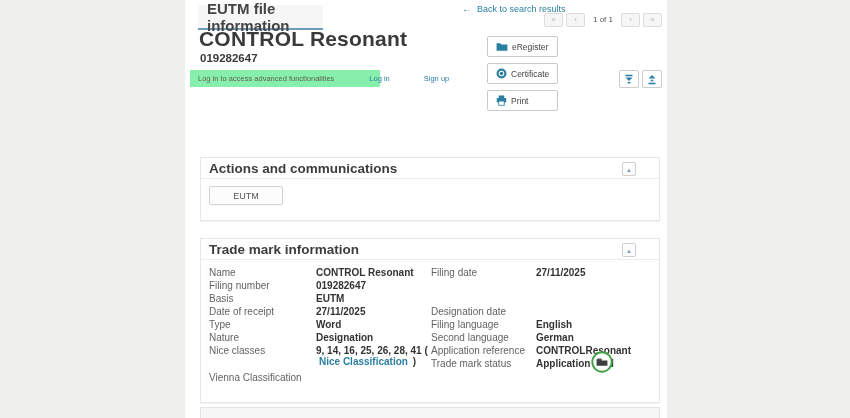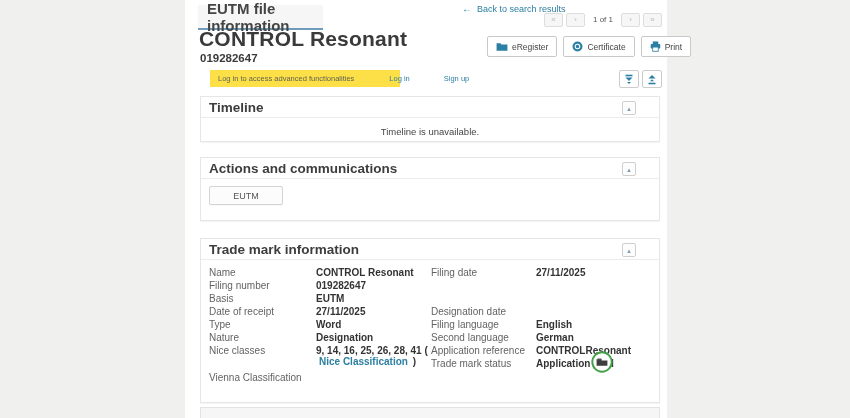--- a/index.html
+++ b/index.html
@@ -20,26 +20,26 @@
   .pager{left:544px;top:1px;display:flex;align-items:center;gap:3px;}
   .pg-btn{min-width:13px;height:12px;border:1px solid #dddddd;background:#f6f6f6;border-radius:2px;
           color:#b9b9b9;font-size:8px;line-height:11px;text-align:center;padding:0 2px;cursor:default;}
   .pg-label{font-size:8px;color:#555;margin:14px 5px;}
 
   
   .tm-title{left:199px;top:27px;font-size:21px;font-weight:bold;color:#3a3a3a;letter-spacing:.2px;}
   .tm-number{left:200px;top:52px;font-size:11.5px;font-weight:bold;color:#3a3a3a;}
 
   
-  .doc-actions{left:487px;top:36px;display:flex;gap:6px;}
+  .doc-actions{left:487px;top:36px;display:flex;gap:6px;flex-direction:column;}
   .doc-btn{height:19px;border:1px solid #c9c9c9;border-radius:2px;background:#ffffff;
            display:flex;align-items:center;gap:4px;padding:0 8px;font-size:8.5px;color:#444;cursor:pointer;}
 
   
-  .login-bar{left:210px;top:70px;width:190px;height:17px;background:#fde047;display:flex;
+  .login-bar{left:190px;top:70px;width:190px;height:17px;background:#86efac;display:flex;
              align-items:center;padding:0 8px;box-sizing:border-box;font-size:7.5px;color:#62624f;}
   .login-bar a{color:#2b7fa3;text-decoration:none;cursor:pointer;}
   .lb-msg{margin-right:11px;white-space:nowrap;}
   .lb-link{margin-right:10px;white-space:nowrap;margin-left:24px;}
 
   
   .fold-btns{left:619px;top:70px;display:flex;gap:3px;}
   .fold-btn{width:18px;height:16px;border:1px solid #cccccc;border-radius:2px;background:#ffffff;
             display:flex;align-items:center;justify-content:center;cursor:pointer;}
 
@@ -140,27 +140,20 @@
     </div>
     <div class="fold-btn">
       <svg viewBox="0 0 10 11" width="10" height="11" aria-hidden="true">
         <path d="M5 1 l3.5 3.4 h-7 z" fill="#2b7fa3"></path>
         <path d="M5 5.2 l2 2 h-4 z" fill="#2b7fa3"></path>
         <rect x="1.5" y="8.7" width="7" height="1.6" fill="#2b7fa3"></rect>
       </svg>
     </div>
   </div>
 
-  <div class="panel" style="top:96px;height:46px;">
-    <div class="panel-header">
-      <span class="panel-title">Timeline</span>
-      <div class="collapse-btn">▴</div>
-    </div>
-    <div class="timeline-body">Timeline is unavailable.</div>
-  </div>
 
   <div class="panel" style="top:157px;height:64px;">
     <div class="panel-header">
       <span class="panel-title">Actions and communications</span>
       <div class="collapse-btn">▴</div>
     </div>
     <div class="eutm-tab">
       <span>EUTM</span>
     </div>
   </div>

